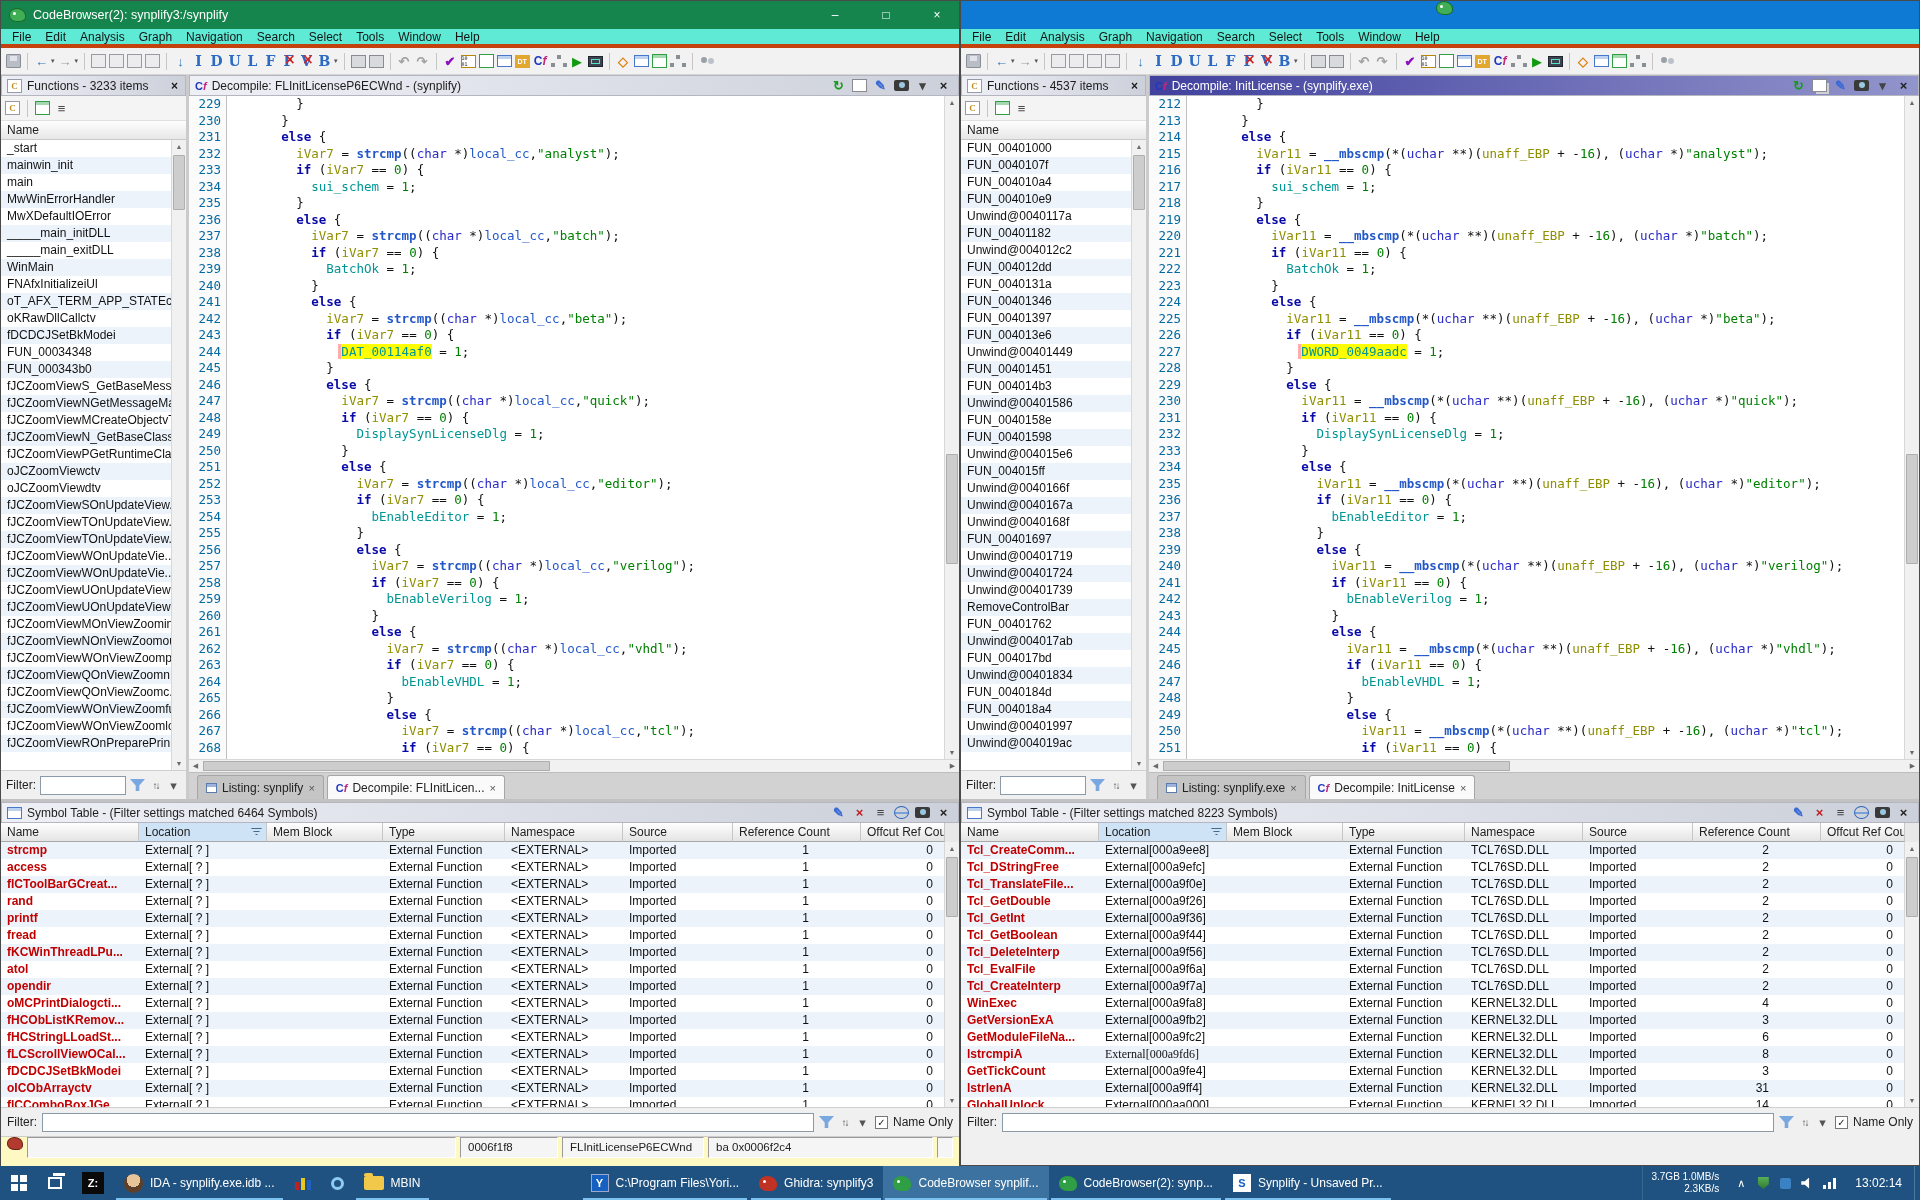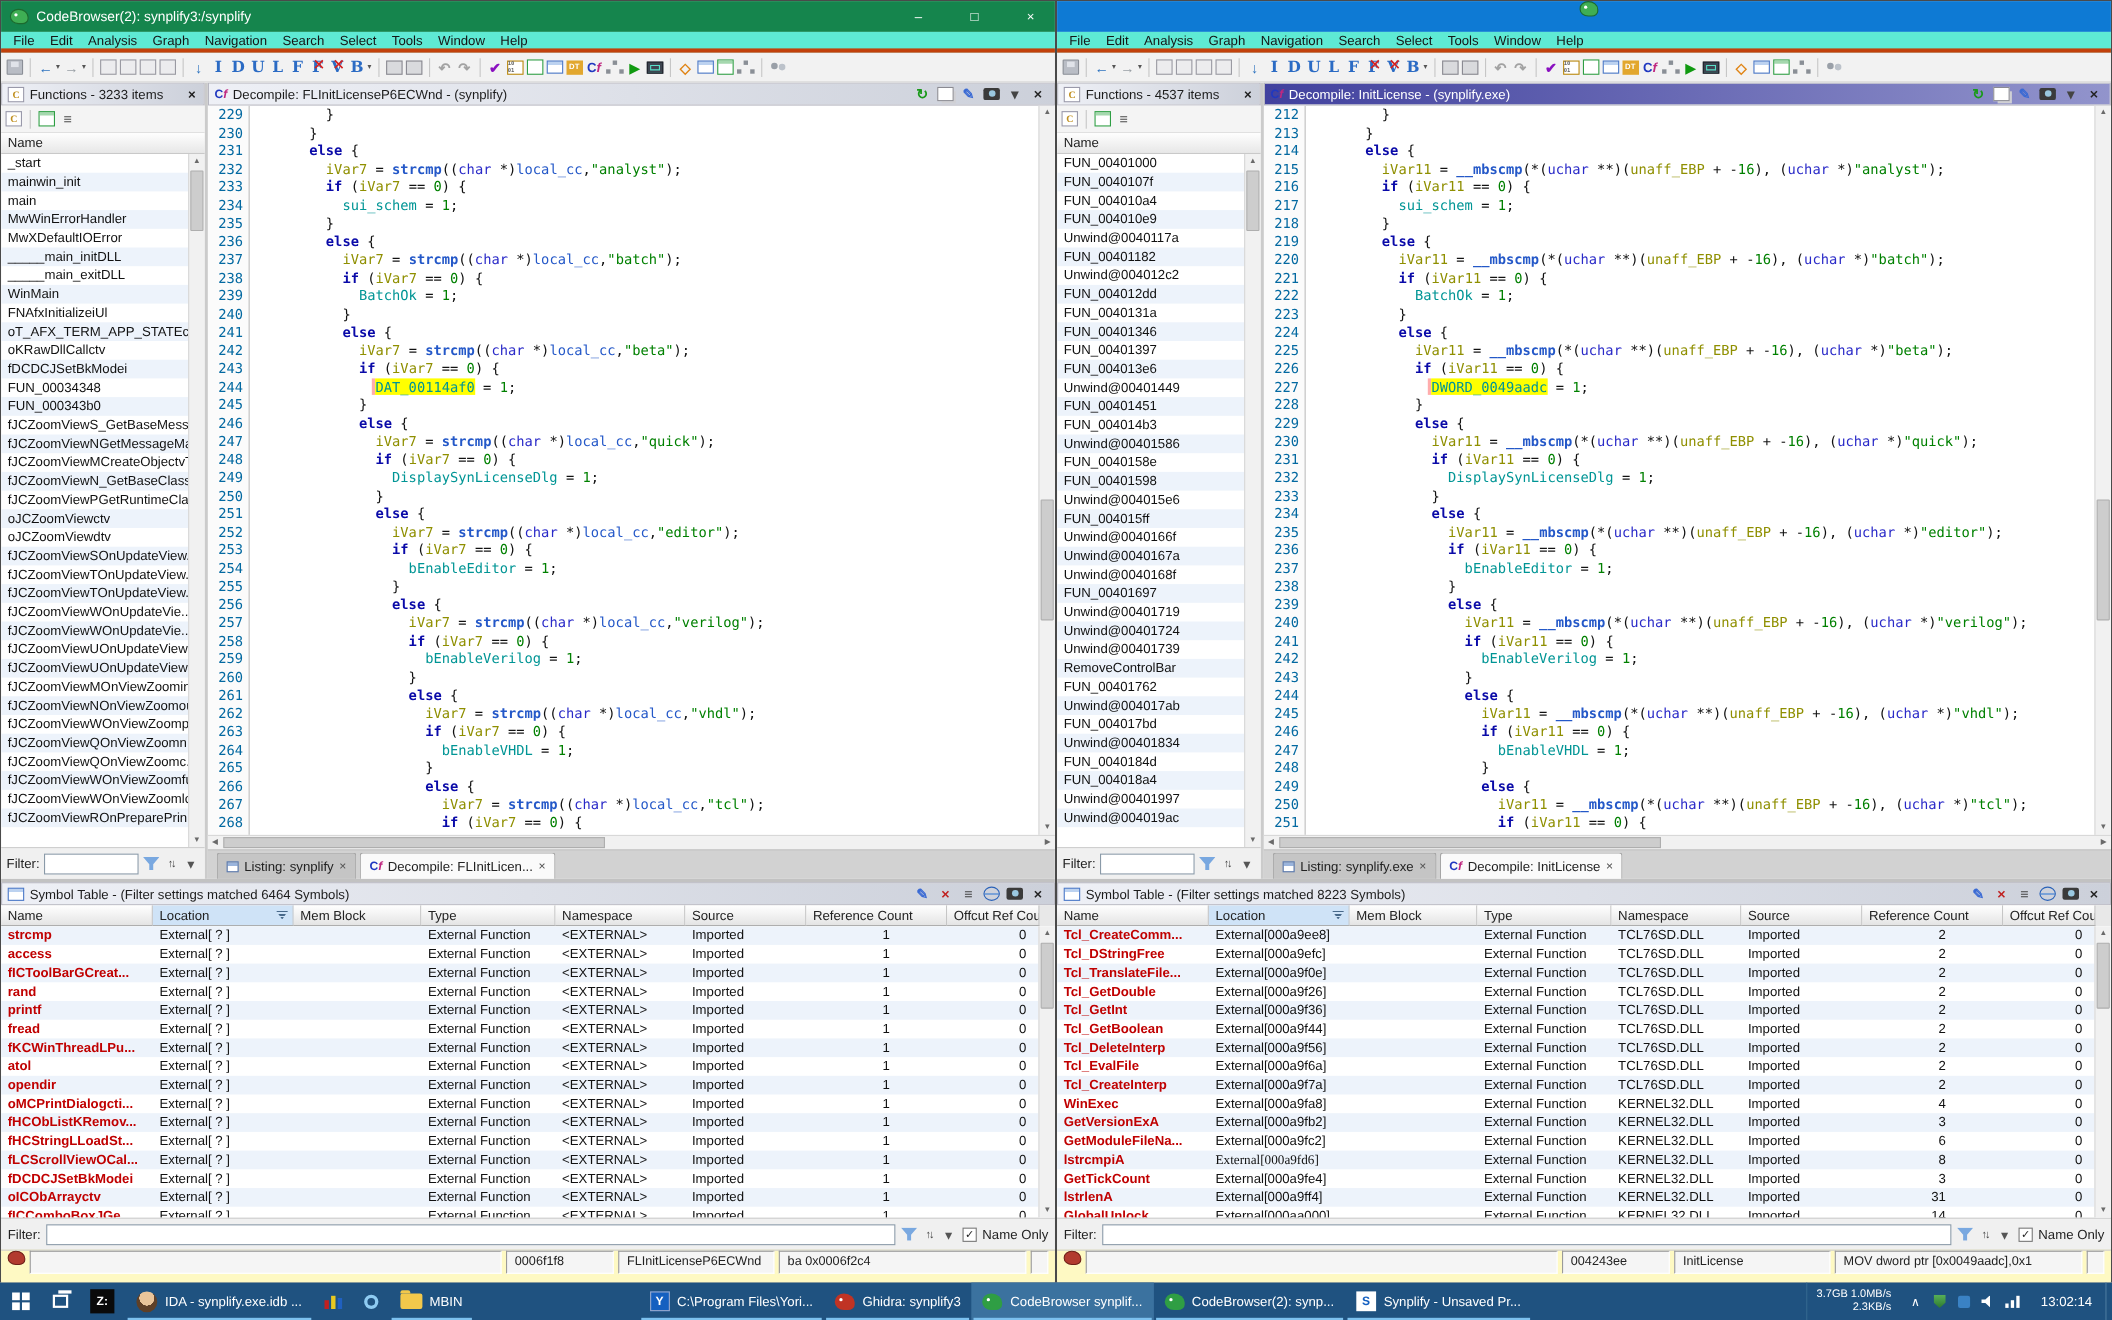--- a/index.html
+++ b/index.html
@@ -1002,28 +1002,20 @@
       <span>Filter:</span>
       <span class="finput"></span>
       <span style="display:flex;gap:3px;align-items:center">
             <span class="ti tk-funnel"></span>
             <span class="ti tk-updown"></span>
             <span class="ti" style="color: rgb(85, 85, 85);">▾</span>
           </span>
       <span class="cb"></span>
       <span>Name Only</span>
     </div>
-    <div class="statusbar">
-      <span class="sdragon"></span>
-      <span class="sfield" style="flex:1"></span>
-      <span class="sfield" style="width:98px">004243ee</span>
-      <span class="sfield" style="width:142px">InitLicense</span>
-      <span class="sfield" style="width:225px">MOV dword ptr [0x0049aadc],0x1</span>
-      <span class="sfield" style="width:16px"></span>
-    </div>
   </div>
     </div>
   <div class="taskbar" id="taskbar-root">
       <div class="titem">
         <span class="tbi windows-start-icon"></span>
       </div>
       <div class="titem">
         <span class="tbi task-view-icon"></span>
       </div>
       <div class="titem">

